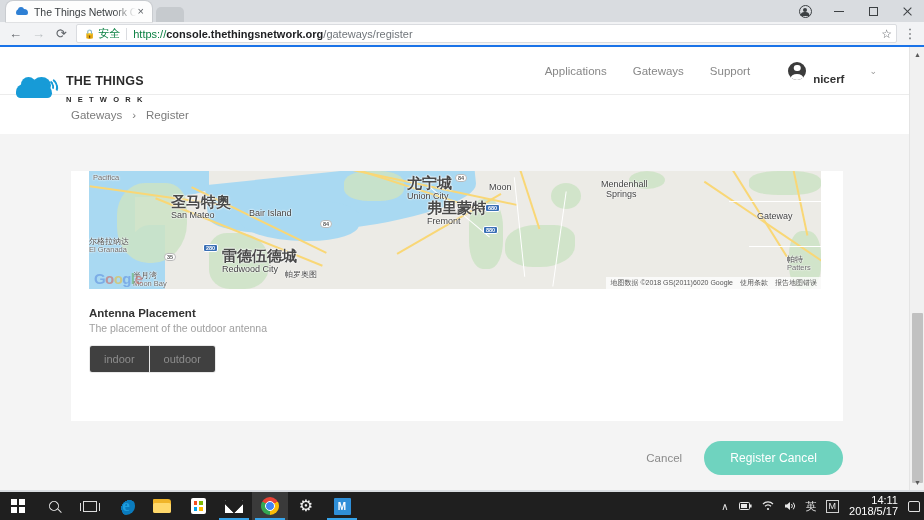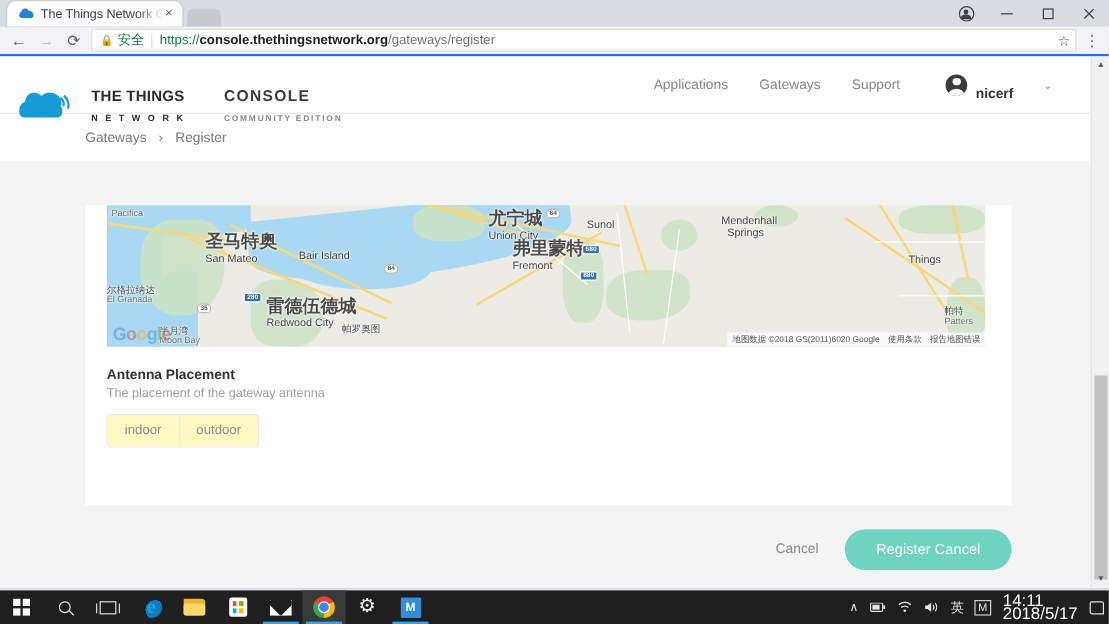--- a/index.html
+++ b/index.html
@@ -114,21 +114,21 @@
     position: absolute; left: 2px; width: 11px; top: 266px; height: 170px;
     background: #c1c1c1; border-radius: 1px;
   }
 
   
   .ttn-header {
     height: 48px; background: #fff; display: flex; align-items: center;
     padding: 0 32px 0 16px; border-bottom: 1px solid #ececec;
     width: 909px;
   }
-  .logo-wrap { display: flex; align-items: center; gap: 18px; margin-top: 36px; }
+  .logo-wrap { display: flex; align-items: center; gap: 8px; margin-top: 36px; }
   .cloud {
     position: relative; width: 42px; height: 22px;
   }
   .cloud .body {
     position: absolute; left: 0; bottom: 2px; width: 36px; height: 14px;
     background: #179bd7; border-radius: 12px 14px 7px 7px;
   }
   .cloud .puff1 {
     position: absolute; left: 5px; bottom: 8px; width: 15px; height: 15px;
     background: #179bd7; border-radius: 50%;
@@ -224,21 +224,21 @@
     font-size: 7px; color: #555; padding: 1px 4px; display: flex; gap: 7px;
   }
   .card-body { position: absolute; left: 18px; top: 136px; }
   .field-title { font-size: 11.5px; font-weight: 700; color: #333; }
   .field-desc { font-size: 10.5px; color: #a0a0a0; margin-top: 3px; }
   .segmented {
     margin-top: 11px; display: inline-flex; background: #f7f7f7;
     border: 1px solid #e9e9e9; border-radius: 3px; overflow: hidden;
   }
   .seg {
-    font-size: 11px; color: #8d8d8d; padding: 7px 14px; background: #fef9c3;
+    font-size: 11px; color: #8d8d8d; padding: 7px 14px; background: #404040;
   }
   .seg + .seg { border-left: 1px solid #e9e9e9; }
 
   
   .actions {
     position: absolute; left: 71px; top: 394px; width: 772px;
     display: flex; align-items: center; justify-content: flex-end; gap: 22px;
   }
   .btn-cancel { font-size: 11.5px; color: #8a8a8a; background: none; border: none; }
   .btn-primary {
@@ -298,21 +298,21 @@
     content: ""; position: absolute; left: 50%; top: 50%; transform: translate(-50%,-50%);
     width: 8px; height: 8px; border-radius: 50%; background: #4285f4; border: 1.5px solid #fff;
   }
   .gear-ic { color: #f2f2f2; font-size: 16px; line-height: 1; }
   .blue-app { width: 17px; height: 17px; background: #2f8fd8; border-radius: 1px; color: #fff;
     font-size: 10px; line-height: 17px; text-align: center; font-weight: 700; }
   .tray { margin-left: auto; display: flex; align-items: center; height: 28px; padding-right: 4px; }
   .tray-ic { color: #e6e6e6; font-size: 10px; padding: 0 5px; display: flex; align-items: center; }
   .tray-ic.ime { font-size: 11px; }
   .tray-ic.box { border: 1px solid #cfcfcf; font-size: 9px; line-height: 11px; padding: 0 2px; margin: 0 4px; }
-  .clock { color: #fff; font-size: 14px; line-height: 11px; text-align: left; padding: 0 6px; }
+  .clock { color: #fff; font-size: 11px; line-height: 11px; text-align: right; padding: 0 6px; }
   .notif { width: 12px; height: 11px; border: 1.2px solid #e0e0e0; border-radius: 2px 2px 0 2px; margin-left: 4px; }
 </style>
 </head>
 <body>
 
 <div class="browser">
 
   <div class="tabstrip">
     <div class="tab">
       <span class="tab-fav">
@@ -359,24 +359,20 @@
         <span class="cloud">
           <span class="wave w2"></span>
             <span class="wave w1"></span>
           <span class="puff1"></span>
             <span class="puff2"></span>
             <span class="body"></span>
         </span>
         <span class="brand-ttn">
           <span class="l1">THE THINGS</span><br>
           <span class="l2">N E T W O R K</span>
-        </span>
-        <span class="brand-console">
-          <span class="c1">CONSOLE</span><br>
-          <span class="c2">COMMUNITY EDITION</span>
         </span>
       </div>
       <div class="nav">
         <a href="#">Applications</a>
         <a href="#">Gateways</a>
         <a href="#">Support</a>
         <span class="user-box">
           <span class="avatar"></span>
           <span class="uname">nicerf</span>
           <span class="chev">⌄</span>
@@ -434,44 +430,44 @@
         <span class="mlabel big" style="left:82px;top:22px;"><span class="cn">圣马特奥</span>San Mateo</span>
         <span class="mlabel big" style="left:160px;top:37px;">Bair Island</span>
         <span class="mlabel" style="left:0px;top:66px;"><span class="cn">尔格拉纳达</span>El Granada</span>
         <span class="mlabel big" style="left:133px;top:76px;"><span class="cn">雷德伍德城</span>Redwood City</span>
         <span class="mlabel" style="left:44px;top:100px;"><span class="cn">半月湾</span>Moon Bay</span>
         <span class="mlabel" style="left:196px;top:99px;">
             <span class="cn">帕罗奥图</span>
           </span>
         <span class="mlabel big" style="left:318px;top:3px;"><span class="cn">尤宁城</span>Union City</span>
         <span class="mlabel big" style="left:338px;top:28px;"><span class="cn">弗里蒙特</span>Fremont</span>
-        <span class="mlabel big" style="left:400px;top:11px;">Sunol</span>
+        <span class="mlabel big" style="left:400px;top:11px;">Moon</span>
         <span class="mlabel big" style="left:512px;top:8px;">Mendenhall<br>&nbsp;&nbsp;Springs</span>
-        <span class="mlabel big" style="left:668px;top:40px;">Things</span>
+        <span class="mlabel big" style="left:668px;top:40px;">Gateway</span>
         <span class="mlabel" style="left:698px;top:84px;"><span class="cn">帕特</span>Patters</span>
 
         <span class="shield blue" style="left:114px;top:73px;">280</span>
         <span class="shield white" style="left:75px;top:82px;">35</span>
         <span class="shield white" style="left:231px;top:49px;">84</span>
         <span class="shield white" style="left:366px;top:3px;">84</span>
         <span class="shield blue" style="left:394px;top:55px;">880</span>
         <span class="shield blue" style="left:396px;top:33px;">680</span>
 
         <span class="gwatermark"><span class="b">G</span><span class="r">o</span><span class="y">o</span><span class="b">g</span><span class="g">l</span><span class="r">e</span></span>
 
         <div class="map-attr">
           <span>地图数据 ©2018 GS(2011)6020 Google</span>
           <span>使用条款</span>
           <span>报告地图错误</span>
         </div>
       </div>
 
       <div class="card-body">
         <div class="field-title">Antenna Placement</div>
-        <div class="field-desc">The placement of the gateway antenna</div>
+        <div class="field-desc">The placement of the outdoor antenna</div>
         <div class="segmented">
           <div class="seg">indoor</div>
           <div class="seg">outdoor</div>
         </div>
       </div>
     </div>
 
     <div class="actions">
       <button class="btn-cancel">Cancel</button>
       <button class="btn-primary">Register Cancel</button>

